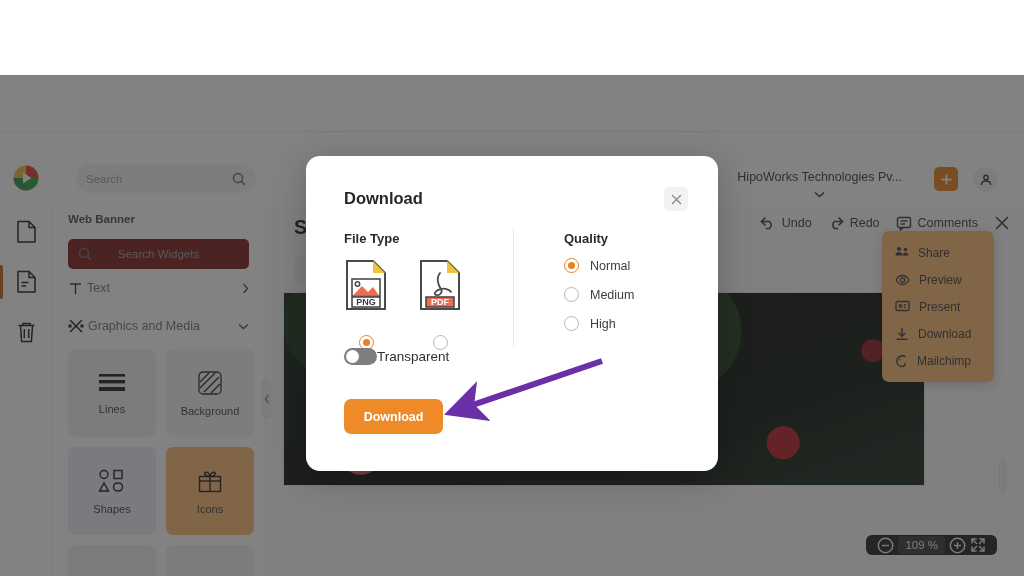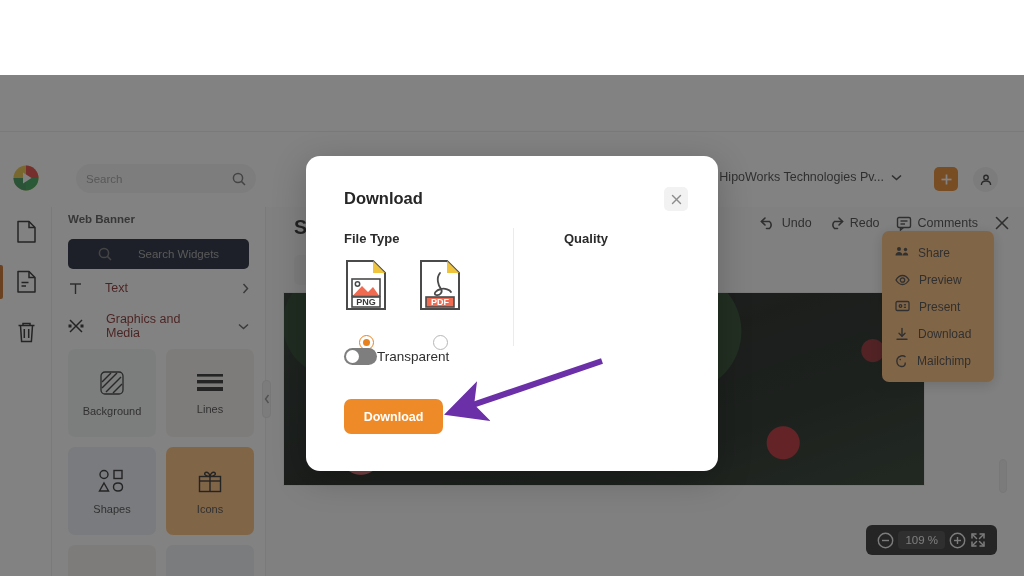--- a/index.html
+++ b/index.html
@@ -37,21 +37,21 @@
     background: #f4f4f4; border-radius: 16px;
     display: flex; align-items: center;
     padding: 0 10px;
   }
   .searchbox .ph {
     font-size: 11.5px; color: #9a9a9a; flex: 1;
   }
   .org {
     position: absolute; right: 122px; top: 95px;
     font-size: 12.5px; color: #3a3a3a;
-    display: flex; align-items: center; gap: 7px;
+    display: flex; align-items: center; gap: 7px; flex-direction: column;
   }
   .plusbtn {
     position: absolute; right: 66px; top: 92px;
     width: 24px; height: 24px; border-radius: 5px;
     background: #e8821e;
     display: flex; align-items: center; justify-content: center;
     color: #fff; font-size: 17px; line-height: 1;
   }
   .avatarbtn {
     position: absolute; right: 26px; top: 92px;
@@ -83,27 +83,27 @@
   }
   .panel h1 {
     font-size: 19.5px; font-weight: bold; color: #1c1c1c;
     margin-top: 7px; letter-spacing: -0.2px;
   }
   .panel .sub {
     font-size: 11.5px; color: #4d4d4d; margin-top: 6px; font-weight: bold;
   }
   .widget-search {
     margin-top: 14px; height: 30px;
-    background: #0f172a; border-radius: 5px;
-    display: flex; align-items: center; gap: 26px; padding: 0 10px; justify-content: center;
+    background: #7f1d1d; border-radius: 5px;
+    display: flex; align-items: center; gap: 26px; padding: 0 10px;
   }
   .widget-search .ph { font-size: 11.5px; color: #9e9e9e; }
   .panel-row {
-    height: 38px; display: flex; align-items: center; gap: 22px;
-    font-size: 12.5px; color: #7f1d1d;
+    height: 38px; display: flex; align-items: center; gap: 4px;
+    font-size: 12.5px; color: #737373;
   }
   .panel-row .rlabel { flex: 1; }
   .tilegrid {
     margin-top: 4px;
     display: grid; grid-template-columns: 88px 88px; gap: 10px;
   }
   .tile {
     height: 88px; border-radius: 7px;
     display: flex; flex-direction: column;
     align-items: center; justify-content: center; gap: 9px;
@@ -169,21 +169,21 @@
     transform: rotate(14deg); border-radius: 6px;
   }
   .cane2 {
     position: absolute; left: 340px; top: 52px;
     width: 11px; height: 84px;
     background: repeating-linear-gradient(180deg, #eef3ee 0 8px, #3f7a43 8px 16px);
     transform: rotate(-12deg); border-radius: 6px;
   }
   .zoombar {
     position: absolute; right: 27px; bottom: 21px;
-    height: 30px; border-radius: 6px; background: #232323;
+    height: 20px; border-radius: 6px; background: #232323;
     display: flex; align-items: center; gap: 4px; padding: 0 11px;
     color: #f0f0f0;
   }
   .zoombar .pct {
     font-size: 11.5px; background: #3a3a3a; border-radius: 4px; padding: 3px 7px;
   }
   .collapse-handle {
     position: absolute; left: 262px; top: 305px;
     width: 9px; height: 38px; border-radius: 4px;
     background: #f0f0f0; border: 1px solid #e4e4e4;
@@ -412,42 +412,42 @@
         </span>
         <span class="rlabel">Graphics and Media</span>
         <span class="ico">
           <svg width="11" height="7" viewBox="0 0 11 7" fill="none" stroke="#555" stroke-width="1.5">
             <path d="M1 1.5 L5.5 5.5 L10 1.5"></path>
           </svg>
         </span>
       </div>
 
       <div class="tilegrid">
+        <div class="tile" style="background:#f6f1ee">
+          <span class="ico">
+            <svg width="28" height="22" viewBox="0 0 28 22">
+              <rect x="1" y="2" width="26" height="2.6" fill="#1f1f1f"></rect>
+              <rect x="1" y="8" width="26" height="3.4" fill="#1f1f1f"></rect>
+              <rect x="1" y="15" width="26" height="4" fill="#1f1f1f"></rect>
+            </svg>
+          </span>
+          <span class="tl">Lines</span>
+        </div>
         <div class="tile" style="background:#f1f4f3">
           <span class="ico">
             <svg width="26" height="26" viewBox="0 0 26 26" fill="none" stroke="#2b2b2b" stroke-width="1.4">
               <path d="M3 12 L12 3"></path>
                 <path d="M3 18 L18 3"></path>
                 <path d="M7 22 L22 7"></path>
                 <path d="M14 23 L23 14"></path>
               <path d="M2 20 L2 6 A4 4 0 0 1 6 2 L20 2 A4 4 0 0 1 24 6 L24 20 A4 4 0 0 1 20 24 L6 24 A4 4 0 0 1 2 20 Z" stroke-width="1.3"></path>
             </svg>
           </span>
           <span class="tl">Background</span>
         </div>
-        <div class="tile" style="background:#f6f1ee">
-          <span class="ico">
-            <svg width="28" height="22" viewBox="0 0 28 22">
-              <rect x="1" y="2" width="26" height="2.6" fill="#1f1f1f"></rect>
-              <rect x="1" y="8" width="26" height="3.4" fill="#1f1f1f"></rect>
-              <rect x="1" y="15" width="26" height="4" fill="#1f1f1f"></rect>
-            </svg>
-          </span>
-          <span class="tl">Lines</span>
-        </div>
         <div class="tile" style="background:#eaeef5">
           <span class="ico">
             <svg width="30" height="26" viewBox="0 0 30 26" fill="none" stroke="#1f1f1f" stroke-width="1.4">
               <circle cx="7" cy="6.5" r="4"></circle>
               <rect x="17" y="2.5" width="8" height="8"></rect>
               <path d="M7 15 L11.5 23 L2.5 23 Z"></path>
               <path d="M21 15 C24.5 15 25.5 17.5 25.5 19 C25.5 21.5 23.5 23 21 23 C18.5 23 16.5 21.5 16.5 19 C16.5 17.5 17.5 15 21 15 Z"></path>
             </svg>
           </span>
           <span class="tl">Shapes</span>
@@ -667,20 +667,34 @@
             <path d="M29 2 L41 14 H29 Z" fill="#f0c33c"></path>
             <path d="M22 14 C18 19 20 26 23 30 C25 33 22 37 18 36 C15 35 18 31 23 30 C27 29 32 31 33 33" fill="none" stroke="#4a4a4a" stroke-width="1.8" stroke-linecap="round"></path>
             <rect x="8" y="38" width="28" height="10" fill="#ef6b52" stroke="#4a4a4a" stroke-width="1.6"></rect>
             <text x="22" y="46" font-family="Liberation Sans, sans-serif" font-size="9" font-weight="bold" fill="#ffffff" text-anchor="middle">PDF</text>
           </svg>
         </span>
         <span class="radio"></span>
       </div>
     </div>
 
+    <div class="qualities">
+      <div class="qrow">
+        <span class="radio checked"></span>
+        <span>Normal</span>
+      </div>
+      <div class="qrow">
+        <span class="radio"></span>
+        <span>Medium</span>
+      </div>
+      <div class="qrow">
+        <span class="radio"></span>
+        <span>High</span>
+      </div>
+    </div>
 
     <div class="transparent-row">
       <span class="toggle"></span>
       <span class="tlabel">Transparent</span>
     </div>
 
     <button class="dl-btn">Download</button>
   </div>
 
   <svg id="arrow" viewBox="0 0 185 75">

